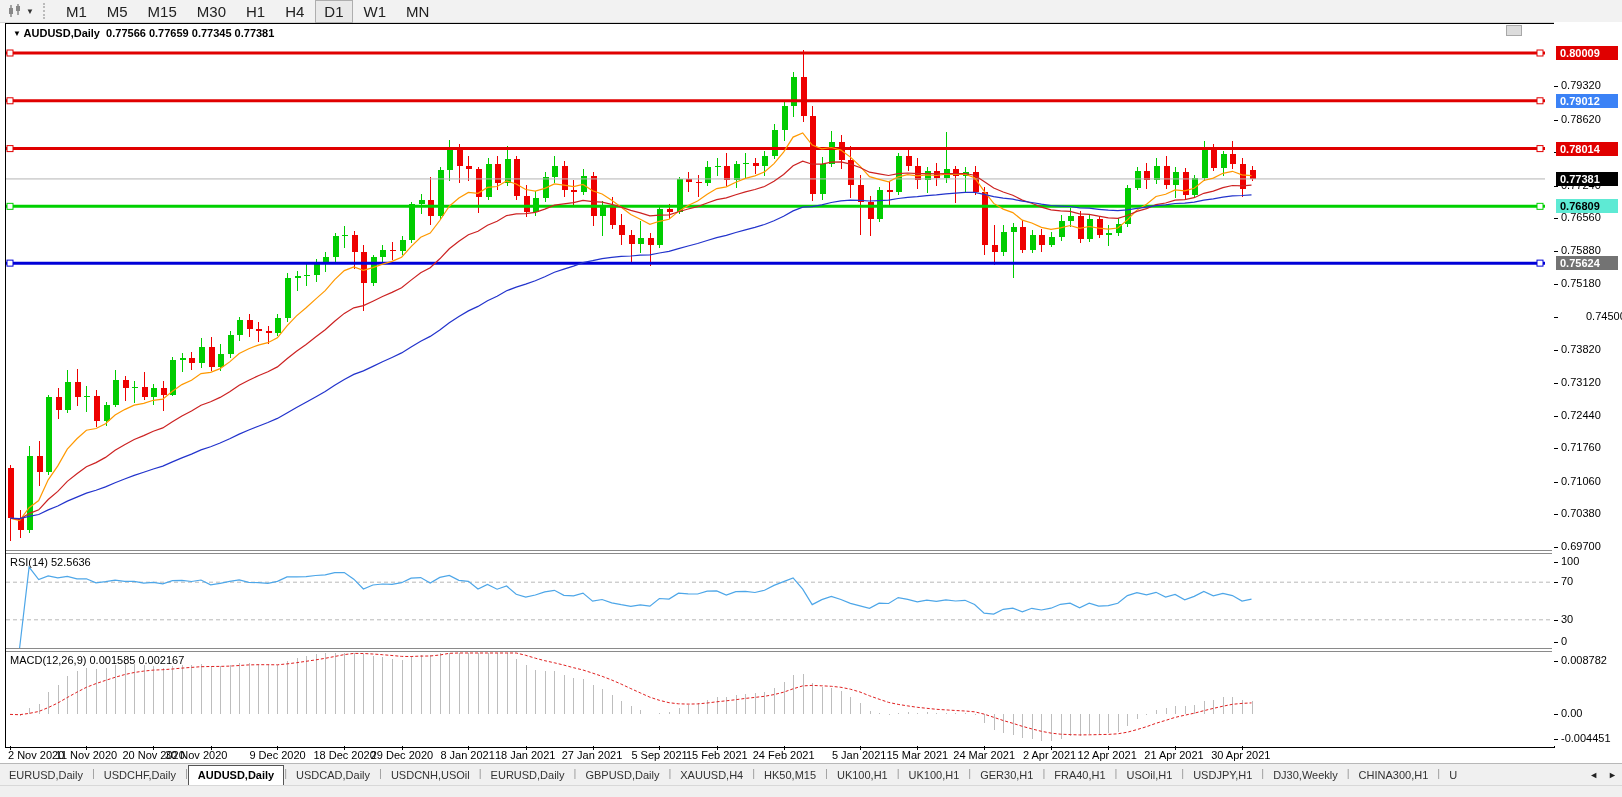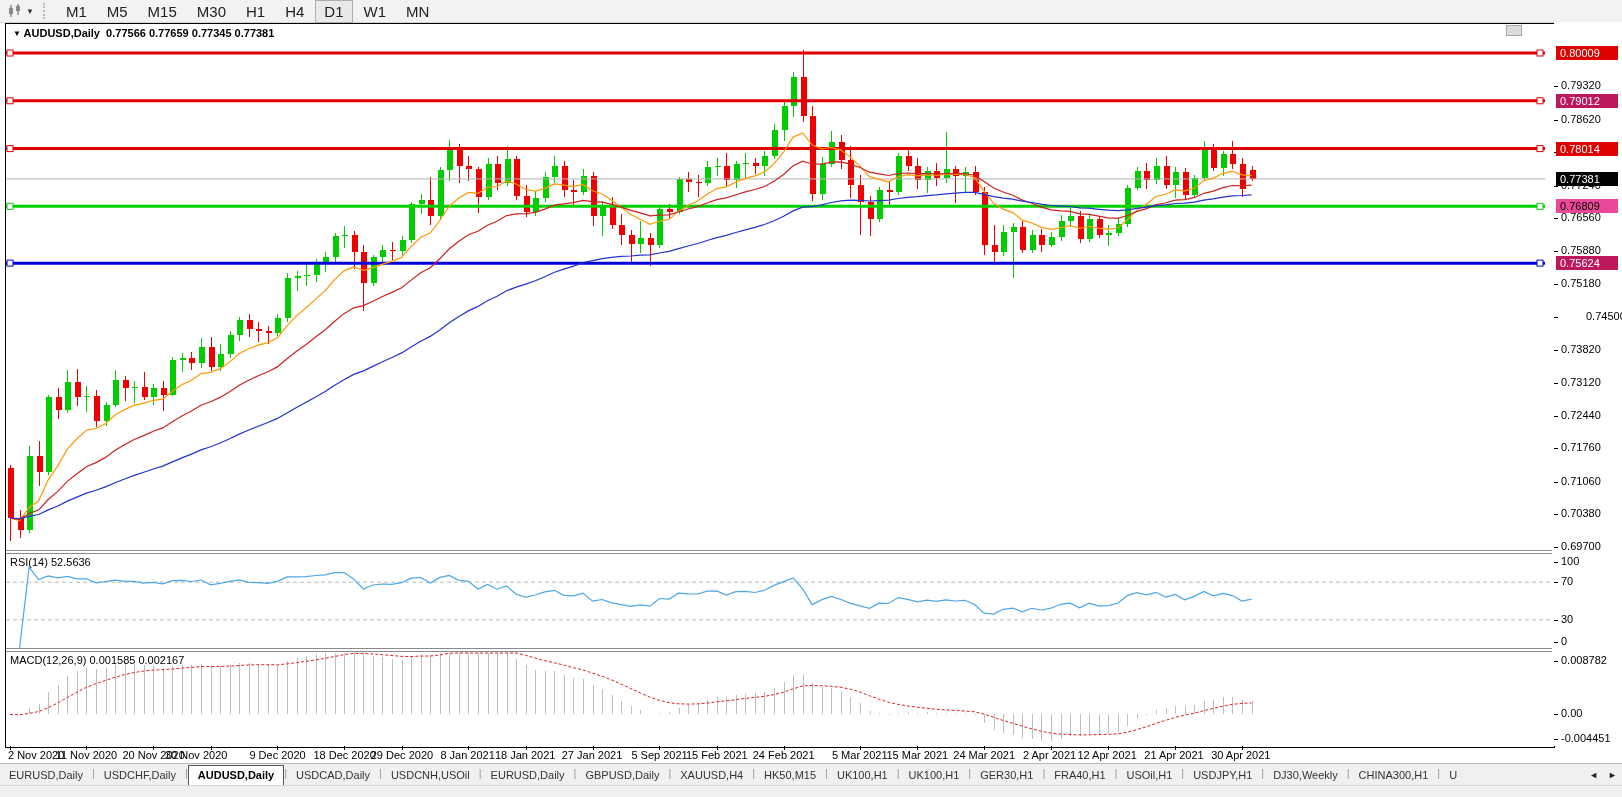--- a/index.html
+++ b/index.html
@@ -22,21 +22,21 @@
   .hdr .tri{font-size:8px;vertical-align:1px;}
   .pane-label{position:absolute;left:10px;font-size:11px;color:#000;z-index:4;}
   svg.pane{position:absolute;left:6px;background:#fff;z-index:1;}
   .mini-box{position:absolute;left:1506px;top:25px;width:14px;height:9px;background:#dcdcdc;
             border:1px solid #a8a8a8;z-index:7;}
   
   .axis{position:absolute;left:1554px;top:22px;width:68px;height:724px;background:#fff;z-index:6;}
   .axis .tick-label{position:absolute;left:7px;font-size:11px;color:#000;white-space:nowrap;}
   .axis .tick-dash{position:absolute;left:0;width:4px;height:1px;background:#000;}
   .axis .tag{position:absolute;left:2px;min-width:58px;height:14px;line-height:14px;
-             font-size:11px;font-weight:normal;padding-left:4px;white-space:nowrap;}
+             font-size:11px;font-weight:bold;padding-left:4px;white-space:nowrap;}
   
   .dates{position:absolute;left:6px;top:747px;width:1548px;height:16px;background:#fff;z-index:4;}
   .dates .dlabel{position:absolute;top:2px;font-size:11px;color:#000;white-space:nowrap;}
   .dates .dtick{position:absolute;top:-1px;width:1px;height:4px;background:#000;}
   
   .tabbar{position:absolute;left:0;top:763px;width:1622px;height:22px;background:#f0f0f0;
           border-top:1px solid #b8b8b8;display:flex;align-items:center;}
   .tab{font-size:11px;color:#333;padding:3px 9px 4px 9px;white-space:nowrap;cursor:default;}
   .tab.active{background:#fff;border:1px solid #555;border-bottom:none;font-weight:bold;color:#000;
               padding-bottom:5px;}
@@ -566,25 +566,25 @@
       <div class="tick-dash" style="top: 597.8px;"></div>
       <div class="tick-label" style="top: 613px;">0</div>
       <div class="tick-dash" style="top: 620px;"></div>
       <div class="tick-label" style="top: 632px;">0.008782</div>
       <div class="tick-dash" style="top: 639px;"></div>
       <div class="tick-label" style="top: 685.383px;">0.00</div>
       <div class="tick-dash" style="top: 692.383px;"></div>
       <div class="tick-label" style="top: 710px;">-0.004451</div>
       <div class="tick-dash" style="top: 717px;"></div>
       <div class="tag" style="top: 24px; background: rgb(224, 0, 0); color: rgb(255, 255, 255);">0.80009</div>
-      <div class="tag" style="top: 71.7755px; background: #be185d; color: rgb(255, 255, 255);">0.79012</div>
+      <div class="tag" style="top: 71.7755px; background: #3b82f6; color: rgb(255, 255, 255);">0.79012</div>
       <div class="tag" style="top: 119.599px; background: rgb(224, 0, 0); color: rgb(255, 255, 255);">0.78014</div>
       <div class="tag" style="top: 149.932px; background: rgb(0, 0, 0); color: rgb(255, 255, 255);">0.77381</div>
-      <div class="tag" style="top: 177.342px; background: #ec4899; color: rgb(0, 0, 0);">0.76809</div>
-      <div class="tag" style="top: 234.126px; background: #be185d; color: rgb(255, 255, 255);">0.75624</div>
+      <div class="tag" style="top: 177.342px; background: #5eead4; color: rgb(0, 0, 0);">0.76809</div>
+      <div class="tag" style="top: 234.126px; background: #737373; color: rgb(255, 255, 255);">0.75624</div>
     </div>
 
   <div class="dates" id="dates">
       <div class="dtick" style="left: 4px;"></div>
       <div class="dlabel" style="left: 2px;">2 Nov 2020</div>
       <div class="dtick" style="left: 80.4px;"></div>
       <div class="dlabel" style="left: 49.6px;">11 Nov 2020</div>
       <div class="dtick" style="left: 147.25px;"></div>
       <div class="dlabel" style="left: 116.45px;">20 Nov 2020</div>
       <div class="dtick" style="left: 204.55px;"></div>
@@ -601,21 +601,21 @@
       <div class="dlabel" style="left: 488.9px;">18 Jan 2021</div>
       <div class="dtick" style="left: 586.55px;"></div>
       <div class="dlabel" style="left: 555.75px;">27 Jan 2021</div>
       <div class="dtick" style="left: 653.4px;"></div>
       <div class="dlabel" style="left: 625.4px;">5 Sep 2021</div>
       <div class="dtick" style="left: 710.7px;"></div>
       <div class="dlabel" style="left: 679.9px;">15 Feb 2021</div>
       <div class="dtick" style="left: 777.55px;"></div>
       <div class="dlabel" style="left: 746.75px;">24 Feb 2021</div>
       <div class="dtick" style="left: 853.95px;"></div>
-      <div class="dlabel" style="left: 825.95px;">5 Mar 2021</div>
+      <div class="dlabel" style="left: 825.95px;">5 Jan 2021</div>
       <div class="dtick" style="left: 911.25px;"></div>
       <div class="dlabel" style="left: 880.45px;">15 Mar 2021</div>
       <div class="dtick" style="left: 978.1px;"></div>
       <div class="dlabel" style="left: 947.3px;">24 Mar 2021</div>
       <div class="dtick" style="left: 1044.95px;"></div>
       <div class="dlabel" style="left: 1016.95px;">2 Apr 2021</div>
       <div class="dtick" style="left: 1102.25px;"></div>
       <div class="dlabel" style="left: 1071.45px;">12 Apr 2021</div>
       <div class="dtick" style="left: 1169.1px;"></div>
       <div class="dlabel" style="left: 1138.3px;">21 Apr 2021</div>

